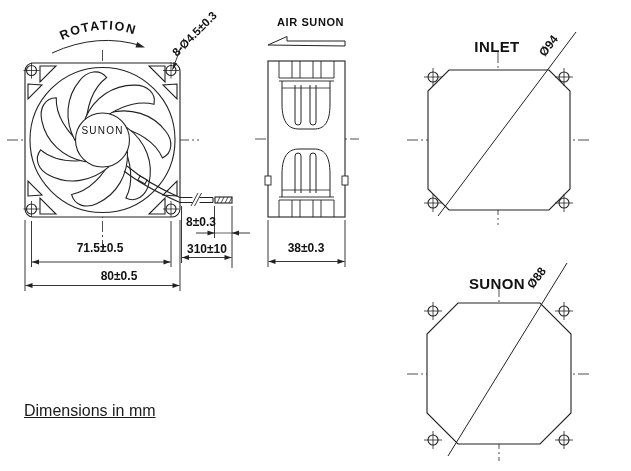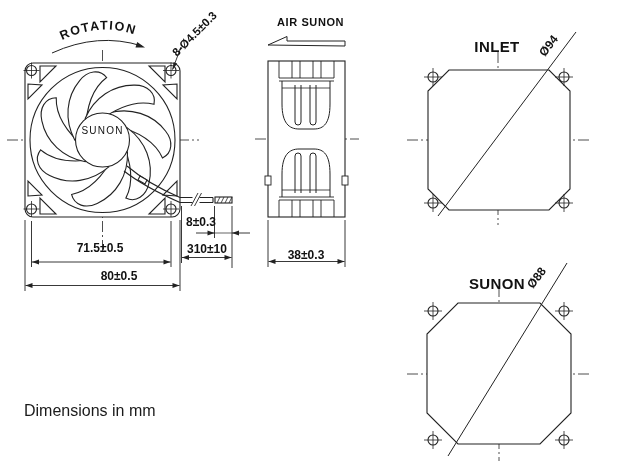--- a/index.html
+++ b/index.html
@@ -8,26 +8,26 @@
     font-family:"Liberation Sans", sans-serif;overflow:hidden;
   }
   #stage svg{position:absolute;left:0;top:0;}
   .txt{position:absolute;color:#111;white-space:nowrap;}
   .dim{font-size:12px;font-weight:600;line-height:13px;}
   .ttl{font-size:15px;font-weight:600;letter-spacing:.4px;line-height:16px;margin-top:21px;}
   .center{transform:translateX(-50%);}
   #lbl-airflow{left:277px;top:16px;font-size:11px;font-weight:600;letter-spacing:.6px;}
   #lbl-inlet{left:497px;top:18px;}
   #lbl-outlet{left:497px;top:255px;}
-  #lbl-note{left:24px;top:402px;font-size:16px;font-weight:400;color:#1a1a1a;}
+  #lbl-note{left:24px;top:402px;font-size:16px;font-weight:400;color:#1a1a1a;text-decoration:underline;}
   #dim-pitch{left:100px;top:242px;}
   #dim-width{left:119px;top:270px;}
   #dim-strip{left:201px;top:216px;}
   #dim-lead{left:207px;top:243px;}
-  #dim-depth{left:306px;top:242px;margin-top:7px;}
+  #dim-depth{left:306px;top:242px;}
   #dim-holes{left:179px;top:46px;transform:rotate(-45deg);transform-origin:0 100%;font-size:11.5px;}
   #dim-d94{left:547px;top:46px;transform:rotate(-52deg);transform-origin:0 100%;}
   #dim-d88{left:535px;top:278px;transform:rotate(-52deg);transform-origin:0 100%;}
 </style>
 </head>
 <body>
 
 <div id="stage">
 
 <svg width="631" height="471" viewBox="0 0 631 471">

